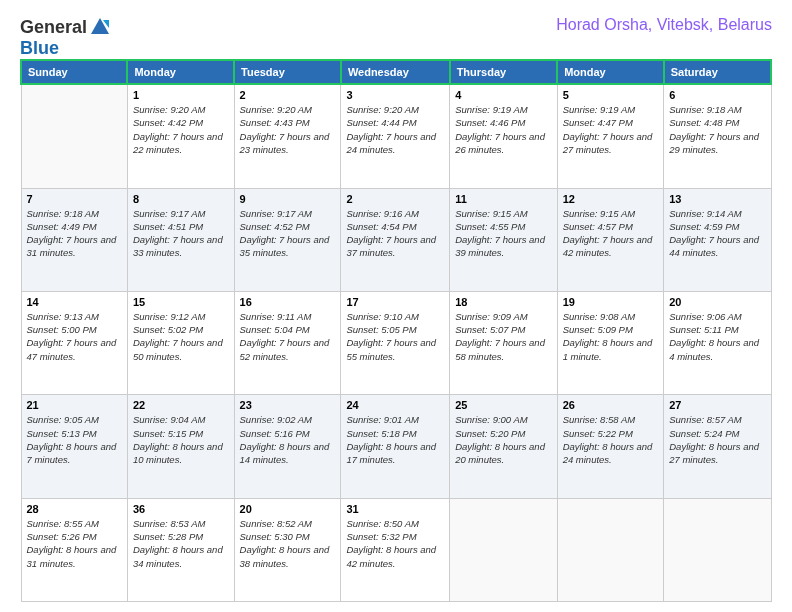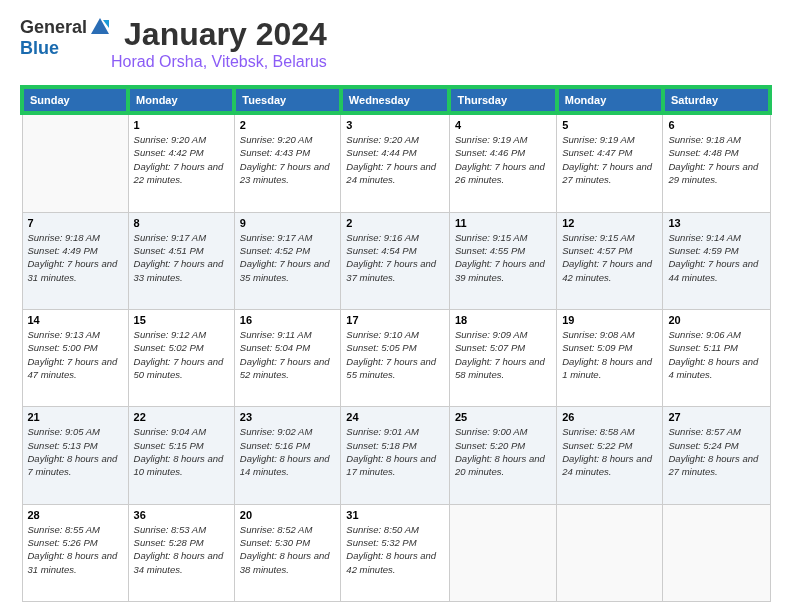--- a/index.html
+++ b/index.html
@@ -12,22 +12,23 @@
     }
     .page {
       width: 792px;
       height: 612px;
       padding: 16px 20px 10px 20px;
       display: flex;
       flex-direction: column;
     }
     .header {
       display: flex;
+      justify-content: space-between;
       align-items: flex-start;
-      margin-bottom: 14px;
+      margin-bottom: 0;
     }
     .logo {
       display: flex;
       flex-direction: column;
       align-items: flex-start;
     }
     .logo-text {
       display: flex;
       align-items: center;
     }
@@ -63,21 +64,21 @@
       border-collapse: collapse;
       width: 100%;
       font-size: 10px;
     }
     .calendar th {
       background-color: #2a6db5;
       color: white;
       text-align: left;
       padding: 5px 6px;
       font-size: 11px;
-      border: 4px solid #22c55e;
+      border: 2px solid #22c55e;
     }
     .calendar td {
       vertical-align: top;
       padding: 4px 5px;
       border: 1px solid #ccc;
       width: 113px;
     }
     .calendar tr:nth-child(even) td {
       background-color: #f0f4f8;
     }
@@ -109,21 +110,20 @@
       <div class="logo-text">
         <span class="logo-general">General</span>
         <svg class="logo-icon" viewBox="0 0 22 22">
           <polygon points="11,2 20,18 2,18" fill="#2a6db5"></polygon>
           <polygon points="14,4 20,4 20,12" fill="#1a9ad7"></polygon>
         </svg>
       </div>
       <span class="logo-blue">Blue</span>
     </div>
     <div class="title-block">
-      <div class="main-title">January 2024</div>
       <div class="subtitle">Horad Orsha, Vitebsk, Belarus</div>
     </div>
   </div>
 
   <table class="calendar">
     <thead>
       <tr>
       <th>Sunday</th>
           <th>Monday</th>
           <th>Tuesday</th>

